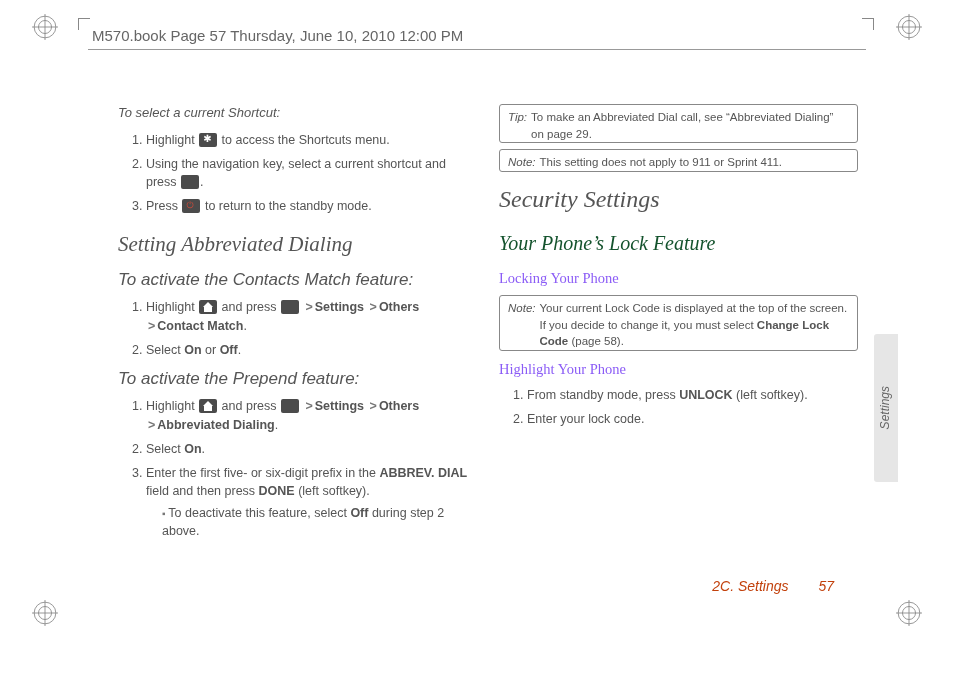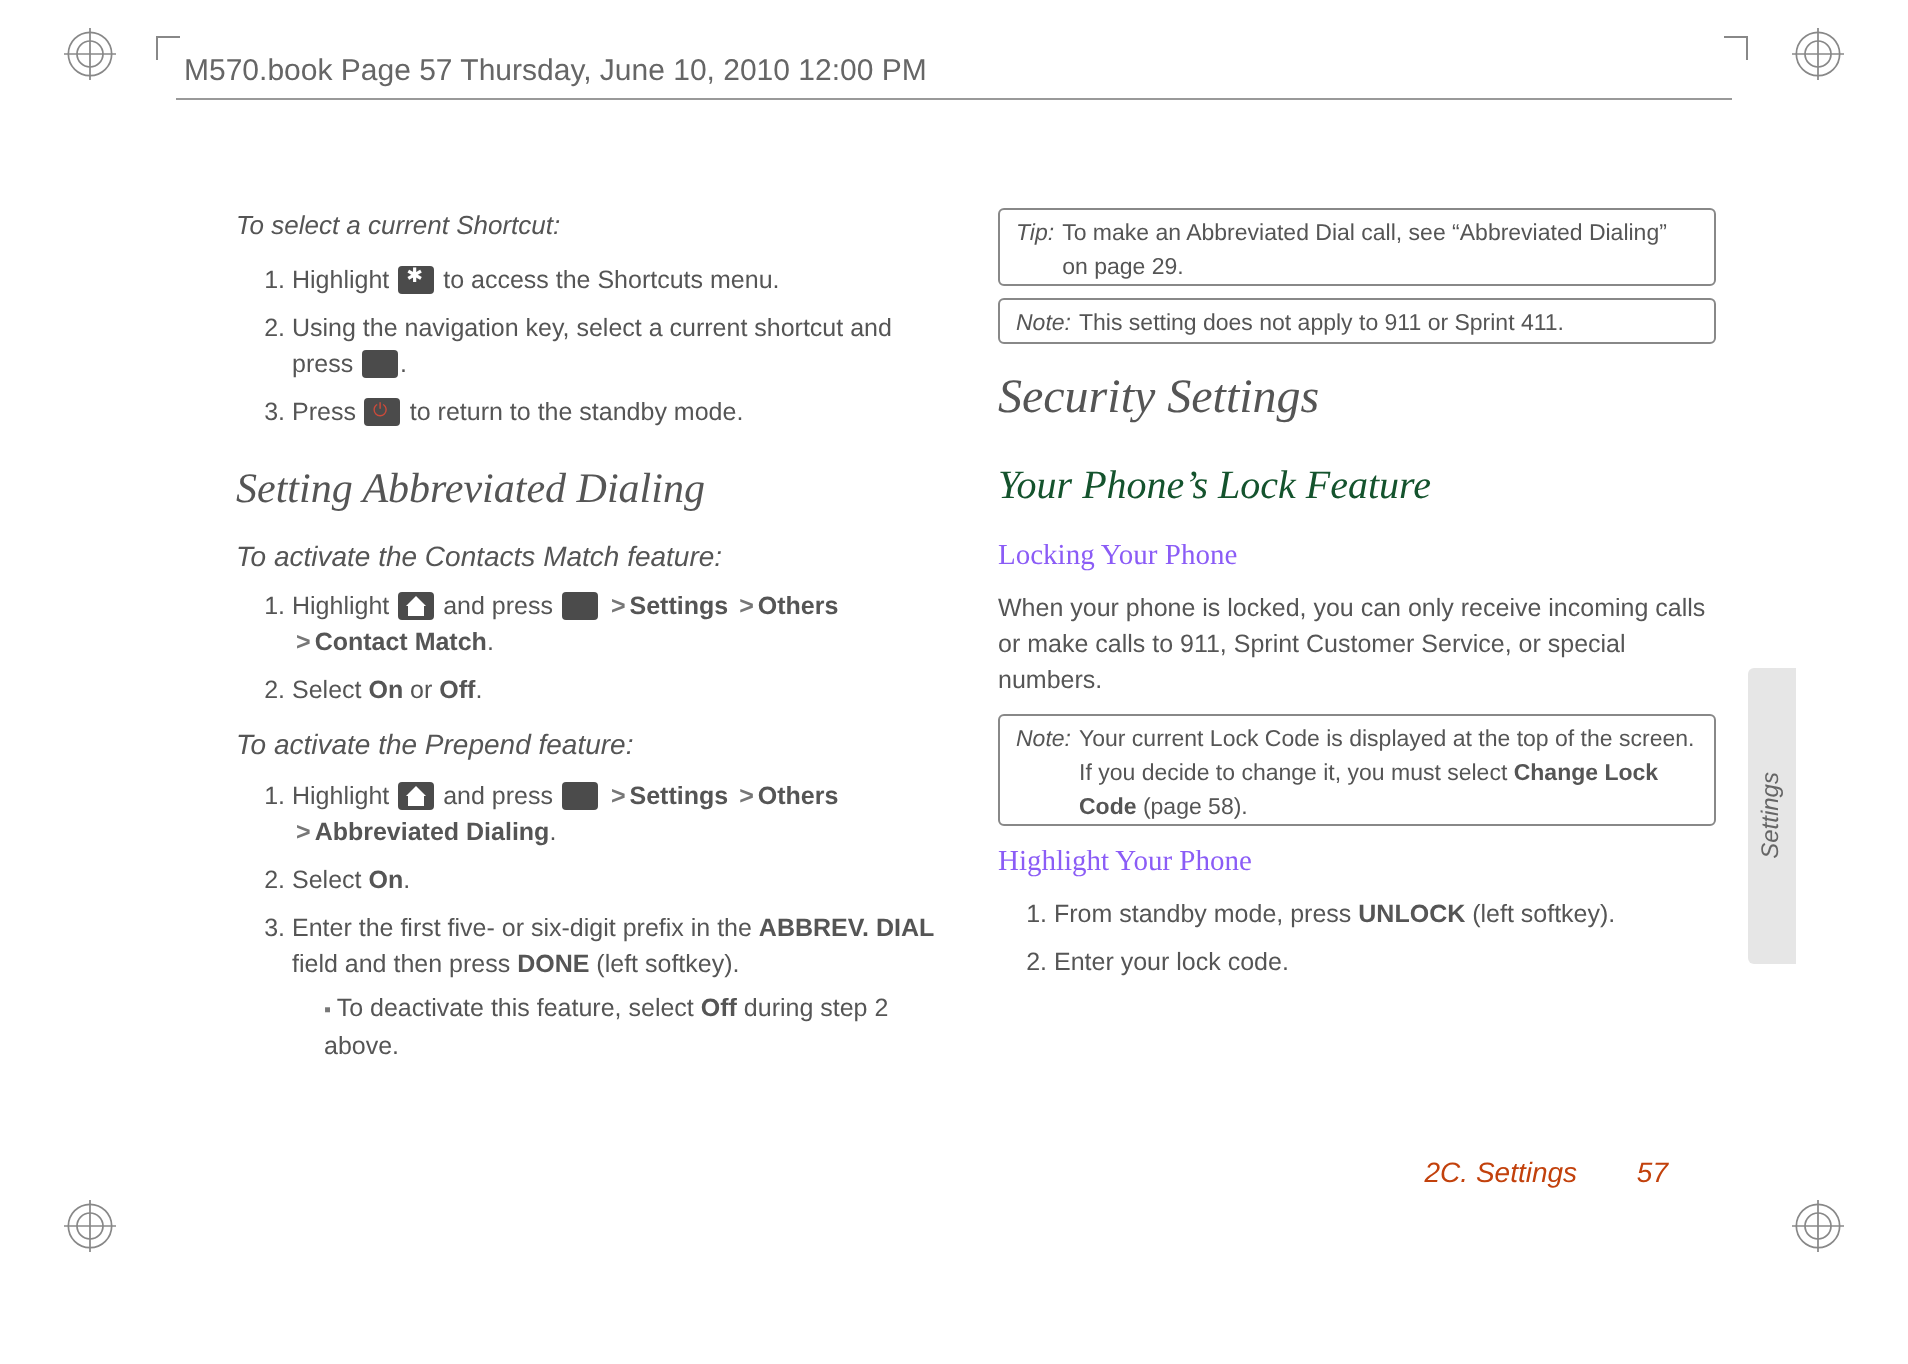--- a/index.html
+++ b/index.html
@@ -54,21 +54,21 @@
     bottom: 112px;
     display: flex;
     gap: 22px;
   }
   .col {
     flex: 1 1 0;
     min-width: 0;
   }
 
   .lead { font-style: italic; font-size: 13px; color:#555; margin-bottom: 8px;}
-  .lead-sub { font-style: italic; font-size: 14px; color:#555; margin: 8px 0 6px 0;}
+  .lead-sub { font-style: italic; font-size: 17px; color:#555; margin: 8px 0 6px 0;}
 
   ol.steps { list-style: decimal; padding-left: 28px; margin-bottom: 6px;}
   ol.steps li { margin-bottom: 6px; font-size: 12.5px; color:#555;}
   ul.sub { list-style:none; padding-left: 16px; margin-top:4px;}
   ul.sub li::before { content:"▪ "; color:#777; font-size:10px;}
   ul.sub li { font-size:12.5px;}
 
   .icon-inline {
     display:inline-block;
     width:18px; height:14px;
@@ -286,21 +286,20 @@
       <div class="txt">To make an Abbreviated Dial call, see “Abbreviated Dialing” on page 29.</div>
     </div>
     <div class="callout">
       <div class="lbl">Note:</div>
       <div class="txt">This setting does not apply to 911 or Sprint 411.</div>
     </div>
 
     <div class="h1">Security Settings</div>
     <div class="h3">Your Phone’s Lock Feature</div>
     <div class="h4">Locking Your Phone</div>
-    <div class="para">When your phone is locked, you can only receive incoming calls or make calls to 911, Sprint Customer Service, or special numbers.</div>
 
 
     <div class="callout">
       <div class="lbl">Note:</div>
       <div class="txt">
         <span>Your current Lock Code is displayed at the top of the screen. If you decide to change it, you must select </span><span class="bold">Change Lock Code</span><span> (page 58).</span>
       </div>
     </div>
 
     <div class="h4">Highlight Your Phone</div>

